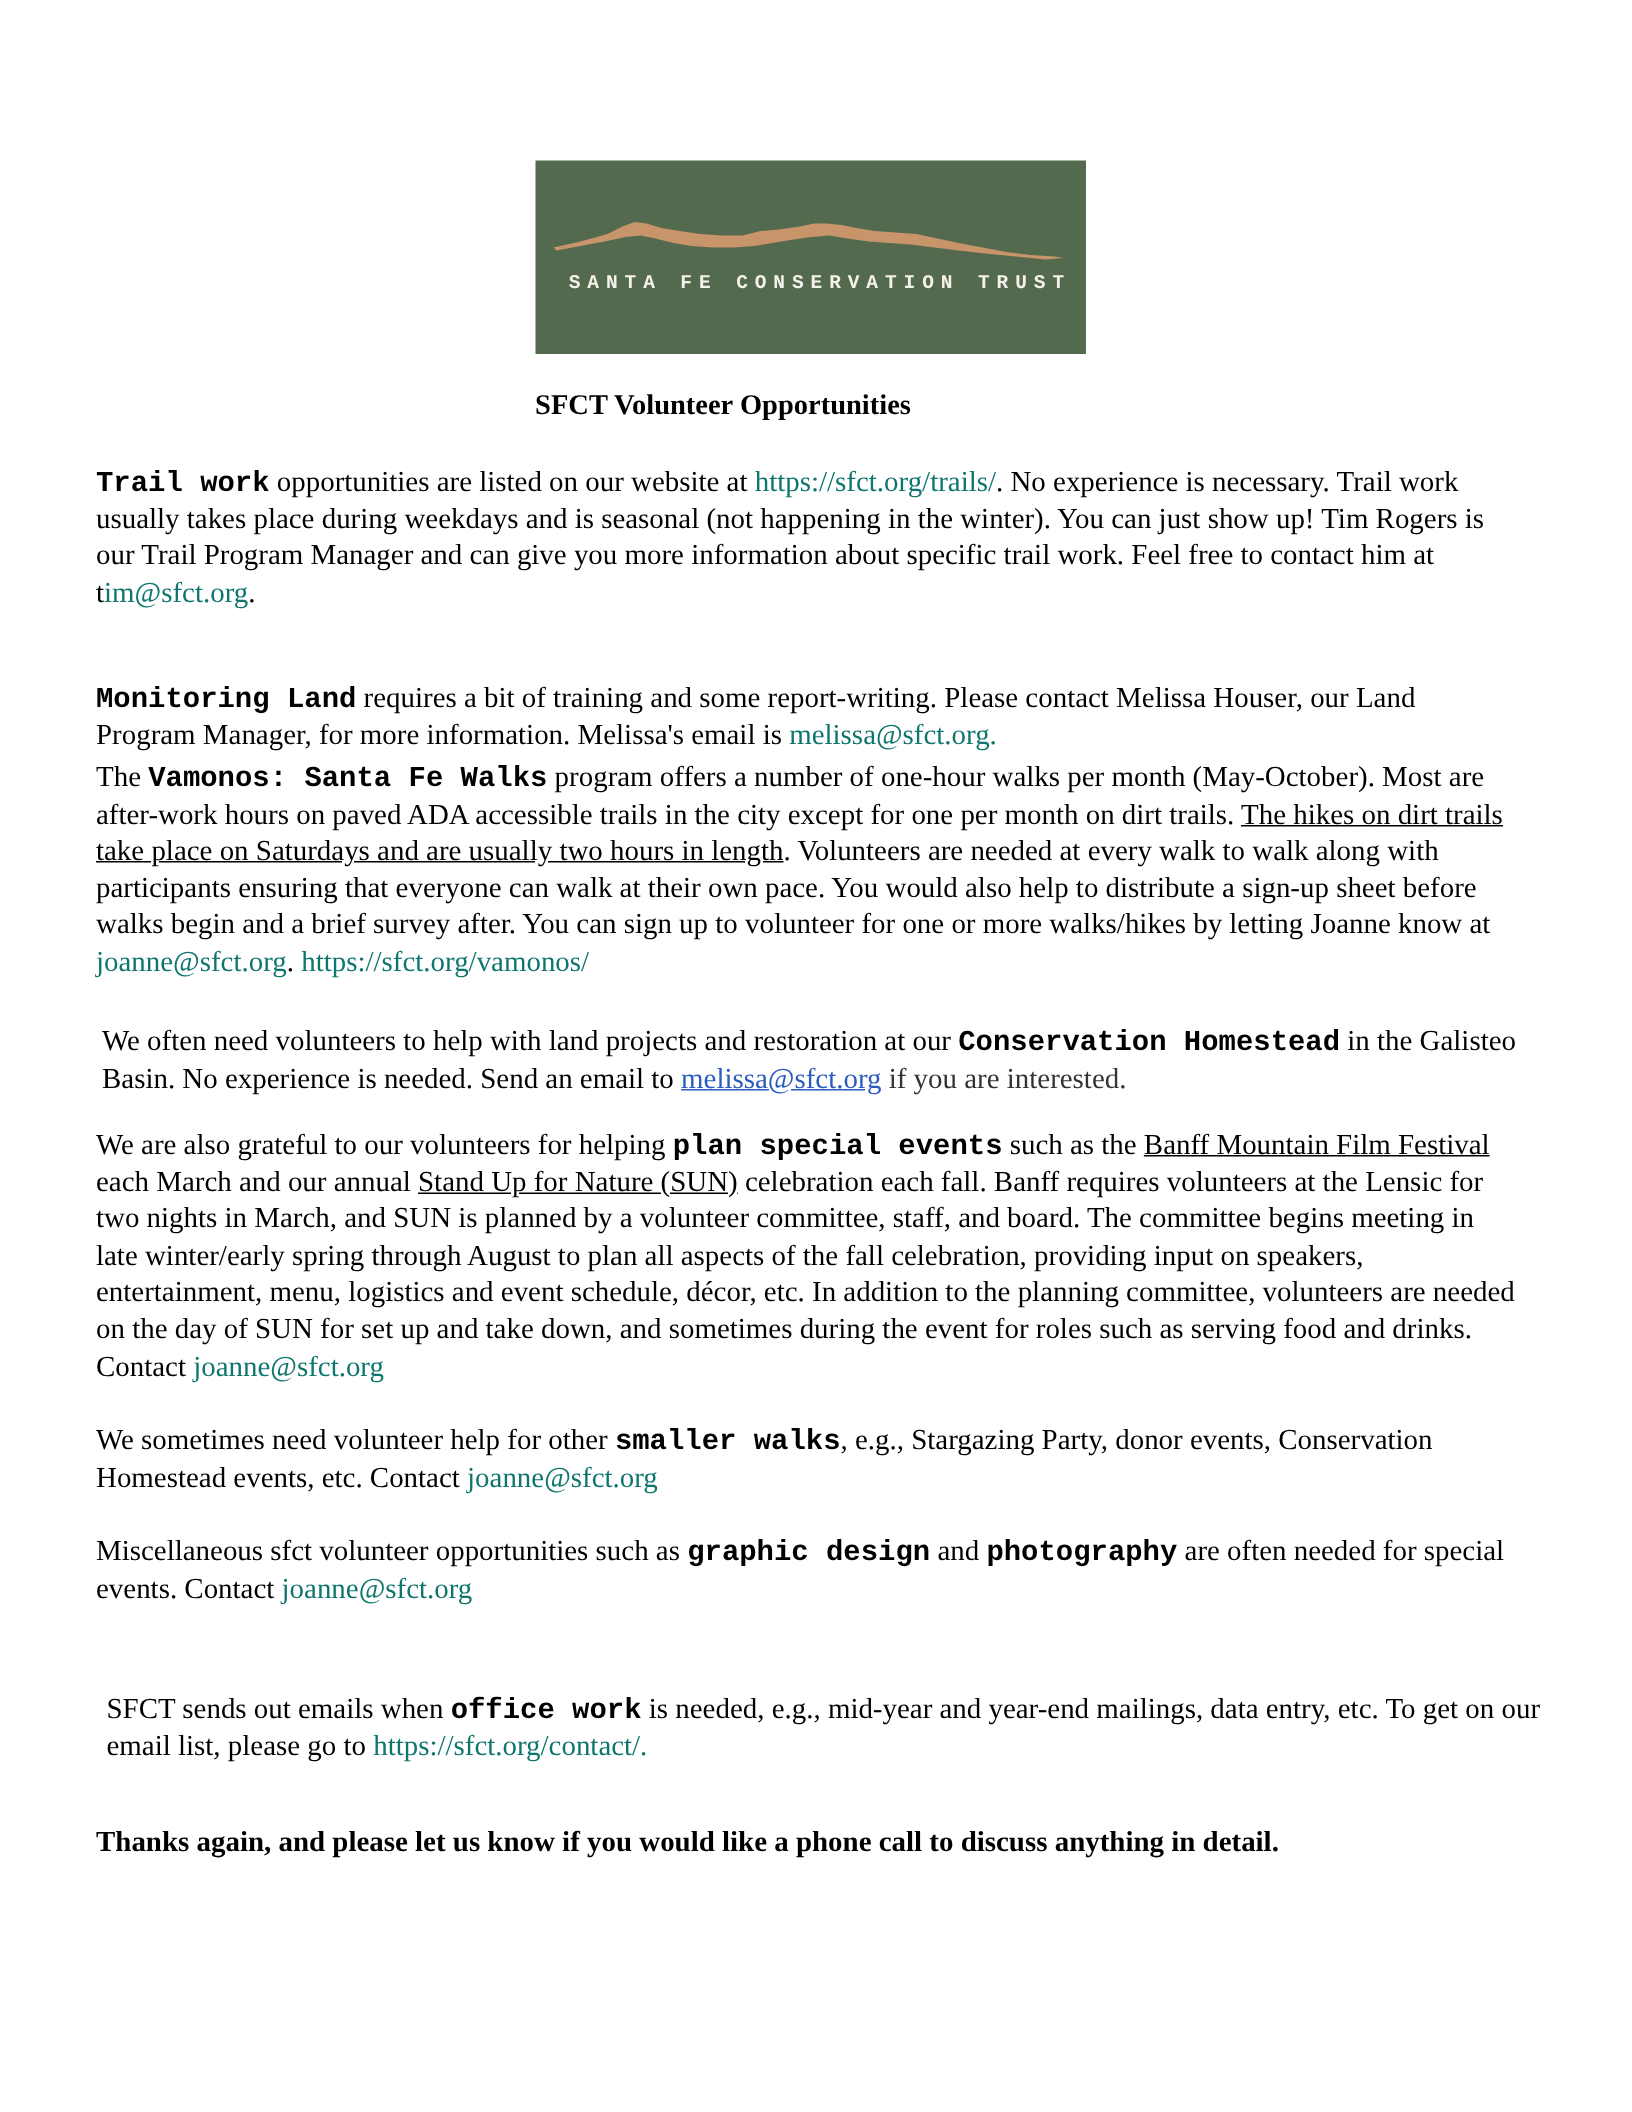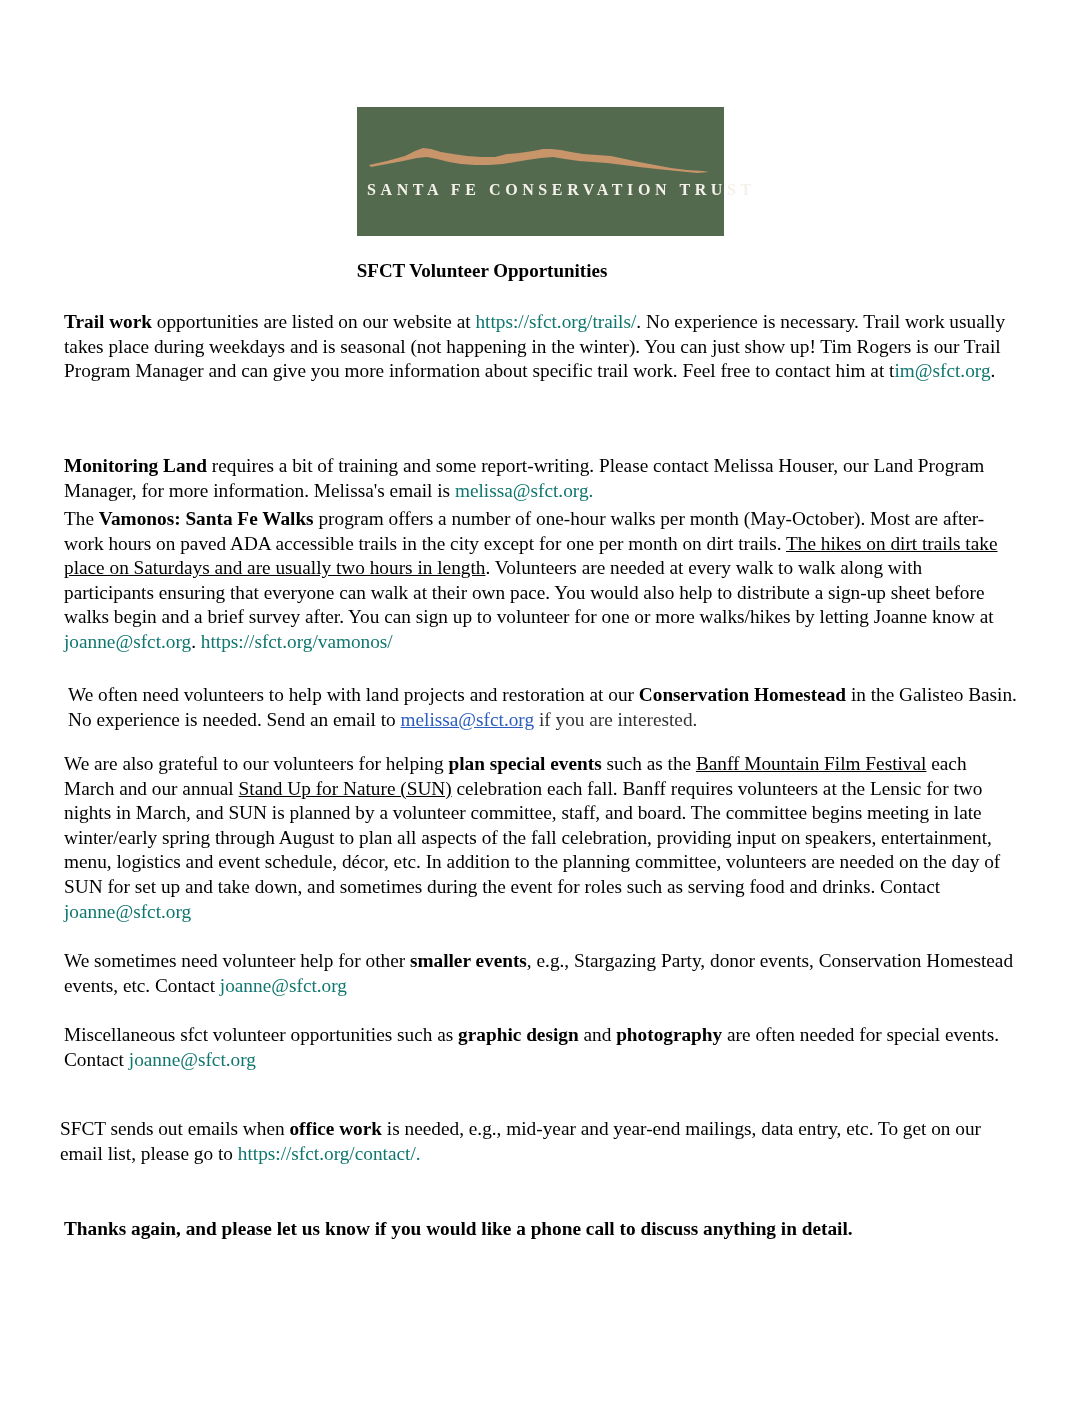--- a/index.html
+++ b/index.html
@@ -1,31 +1,31 @@
 <!DOCTYPE html>
 <html><head>
 <meta charset="utf-8">
 <style>
   html, body { margin: 0; padding: 0; background: #ffffff; }
   body { width: 1088px; height: 1408px; position: relative; overflow: hidden;
          font-family: "Liberation Serif", "DejaVu Serif", serif; color: #000; }
   .logo { position: absolute; left: 357px; top: 107px; width: 367px; height: 129px;
           background: #546a4f; }
   .logo svg { position: absolute; left: 0; top: 0; }
-  .logo-caption { position: absolute; left: 10px; right: 10px; top: 74px; text-align: center;
-          color: #f4f1ea; font-family: Liberation Serif, serif; font-size: 16px;
+  .logo-caption { position: absolute; left: 10px; right: 10px; top: 74px; text-align: right;
+          color: #f4f1ea; font-family: Liberation Mono, monospace; font-size: 13px;
           letter-spacing: 4.6px; font-weight: bold; white-space: nowrap; }
   .title { position: absolute; left: 0; width: 964px; top: 260px; text-align: center;
            font-weight: bold; font-size: 19px; }
   .para { position: absolute; left: 64px; width: 950px; font-size: 19.3px; line-height: 24.6px; }
   .para.wide { left: 55px; width: 960px; }
   a, .link { color: #0f766e; }
   .link2 { color: #2a5bbf; text-decoration: underline; }
   .u { text-decoration: underline; }
-  b { font-weight: bold; }
+  b { font-weight: bold; font-family: Liberation Mono, monospace; }
 </style>
 </head>
 <body>
 
 <div class="logo">
   <svg width="367" height="129" viewBox="0 0 367 129">
     <path d="M12,58 L30,54 L48,49 L58,44 L66,41 L74,42 L84,45 L96,47 L110,49 L124,50 L138,50 L150,47 L162,46 L176,44 L186,42 L194,42 L204,43 L214,45 L226,47 L240,48 L254,49 L268,52 L282,55 L298,58 L314,61 L330,63 L346,64 L352,65 L340,66 L320,64 L300,62 L282,60 L266,58 L250,56 L236,55 L222,54 L208,52 L196,50 L184,51 L170,53 L158,55 L146,57 L132,58 L118,58 L104,57 L92,55 L80,52 L70,50 L60,51 L46,54 L30,57 L14,60 Z" fill="#c8946a"></path>
   </svg>
   <div class="logo-caption">SANTA FE CONSERVATION TRUST</div>
 </div>
@@ -35,19 +35,19 @@
 <p class="para" style="top:310px;margin:0;"><b>Trail work</b><span> opportunities are listed on our website at </span><a class="link">https://sfct.org/trails/</a><span>. No experience is necessary. Trail work usually takes place during weekdays and is seasonal (not happening in the winter). You can just show up! Tim Rogers is our Trail Program Manager and can give you more information about specific trail work. Feel free to contact him at t</span><a class="link">im@sfct.org</a><span>.</span></p>
 
 <p class="para" style="top:454px;margin:0;"><b>Monitoring Land</b><span> requires a bit of training and some report-writing. Please contact Melissa Houser, our Land Program Manager, for more information. Melissa's email is </span><a class="link">melissa@sfct.org.</a></p>
 
 <p class="para" style="top:507px;margin:0;"><span>The </span><b>Vamonos: Santa Fe Walks</b><span> program offers a number of one-hour walks per month (May-October). Most are after-work hours on paved ADA accessible trails in the city except for one per month on dirt trails.  </span><span class="u">The hikes on dirt trails take place on Saturdays and are usually two hours in length</span><span>.  Volunteers are needed at every walk to walk along with participants ensuring that everyone can walk at their own pace. You would also help to distribute a sign-up sheet before walks begin and a brief survey after. You can sign up to volunteer for one or more walks/hikes by letting Joanne know at </span><a class="link">joanne@sfct.org</a><span>.  </span><a class="link">https://sfct.org/vamonos/</a></p>
 
 <p class="para" style="top:679px;margin:4px;"><span>We often need volunteers to help with land projects and restoration at our </span><b>Conservation Homestead</b><span> in the Galisteo Basin. No experience is needed. Send an email to </span><a class="link2">melissa@sfct.org</a><span style="color:#333"> if you are interested.</span></p>
 
 <p class="para" style="top:752px;margin:0;"><span>We are also grateful to our volunteers for helping </span><b>plan special events</b><span> such as the </span><span class="u">Banff Mountain Film Festival</span><span> each March and our annual </span><span class="u">Stand Up for Nature (SUN)</span><span> celebration each fall. Banff requires volunteers at the Lensic for two nights in March, and SUN is planned by a volunteer committee, staff, and board. The committee begins meeting in late winter/early spring through August to plan all aspects of the fall celebration, providing input on speakers, entertainment, menu, logistics and event schedule, décor, etc. In addition to the planning committee, volunteers are needed on the day of SUN for set up and take down, and sometimes during the event for roles such as serving food and drinks. Contact </span><a class="link">joanne@sfct.org</a></p>
 
-<p class="para" style="top:949px;margin:0;"><span>We sometimes need volunteer help for other </span><b>smaller events</b><span>, e.g., Stargazing Party, donor events, Conservation Homestead events, etc. Contact </span><a class="link">joanne@sfct.org</a></p>
+<p class="para" style="top:949px;margin:0;"><span>We sometimes need volunteer help for other </span><b>smaller walks</b><span>, e.g., Stargazing Party, donor events, Conservation Homestead events, etc. Contact </span><a class="link">joanne@sfct.org</a></p>
 
 <p class="para" style="top:1023px;margin:0;"><span>Miscellaneous sfct volunteer opportunities such as </span><b>graphic design</b><span> and </span><b>photography</b><span> are often needed for special events. Contact </span><a class="link">joanne@sfct.org</a></p>
 
-<p class="para wide" style="top:1112px;margin:5px;"><span>SFCT sends out emails when </span><b>office work</b><span> is needed, e.g., mid-year and year-end mailings, data entry, etc. To get on our email list, please go to </span><a class="link">https://sfct.org/contact/.</a></p>
+<p class="para wide" style="top:1112px;margin:16px;"><span>SFCT sends out emails when </span><b>office work</b><span> is needed, e.g., mid-year and year-end mailings, data entry, etc. To get on our email list, please go to </span><a class="link">https://sfct.org/contact/.</a></p>
 
 <p class="para" style="top:1217px;margin:0;font-weight:bold;">Thanks again, and please let us know if you would like a phone call to discuss anything in detail.</p>
 
 </body></html>

